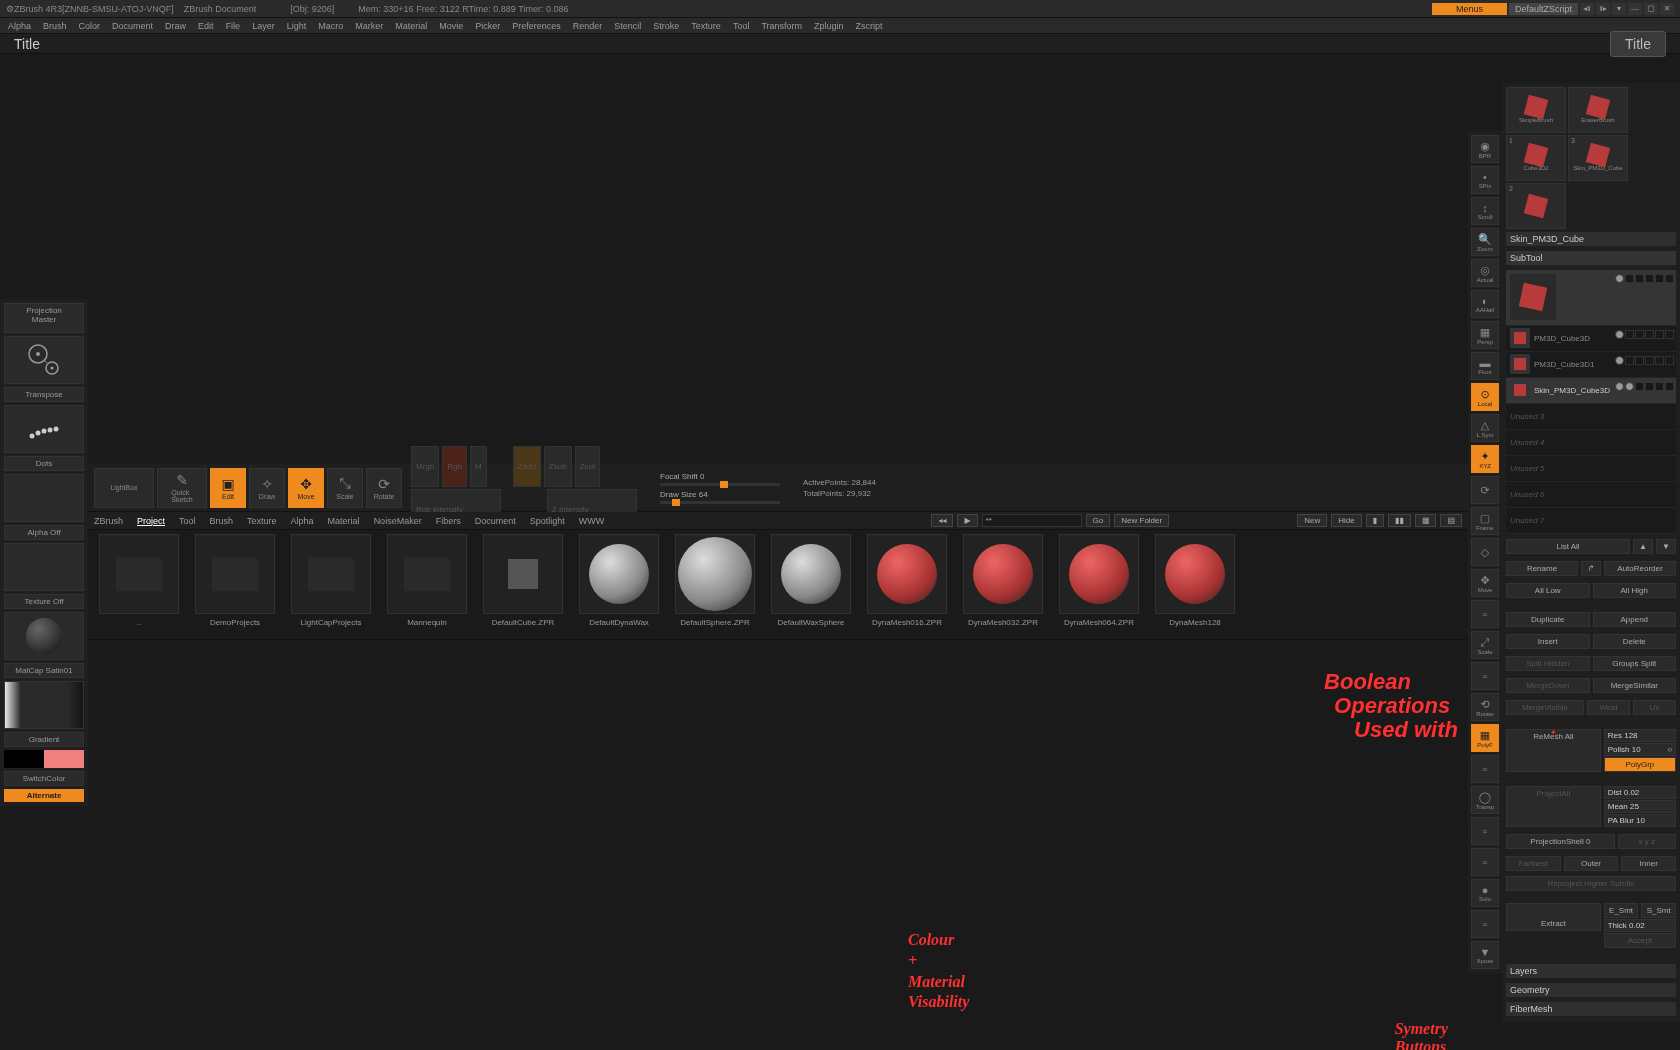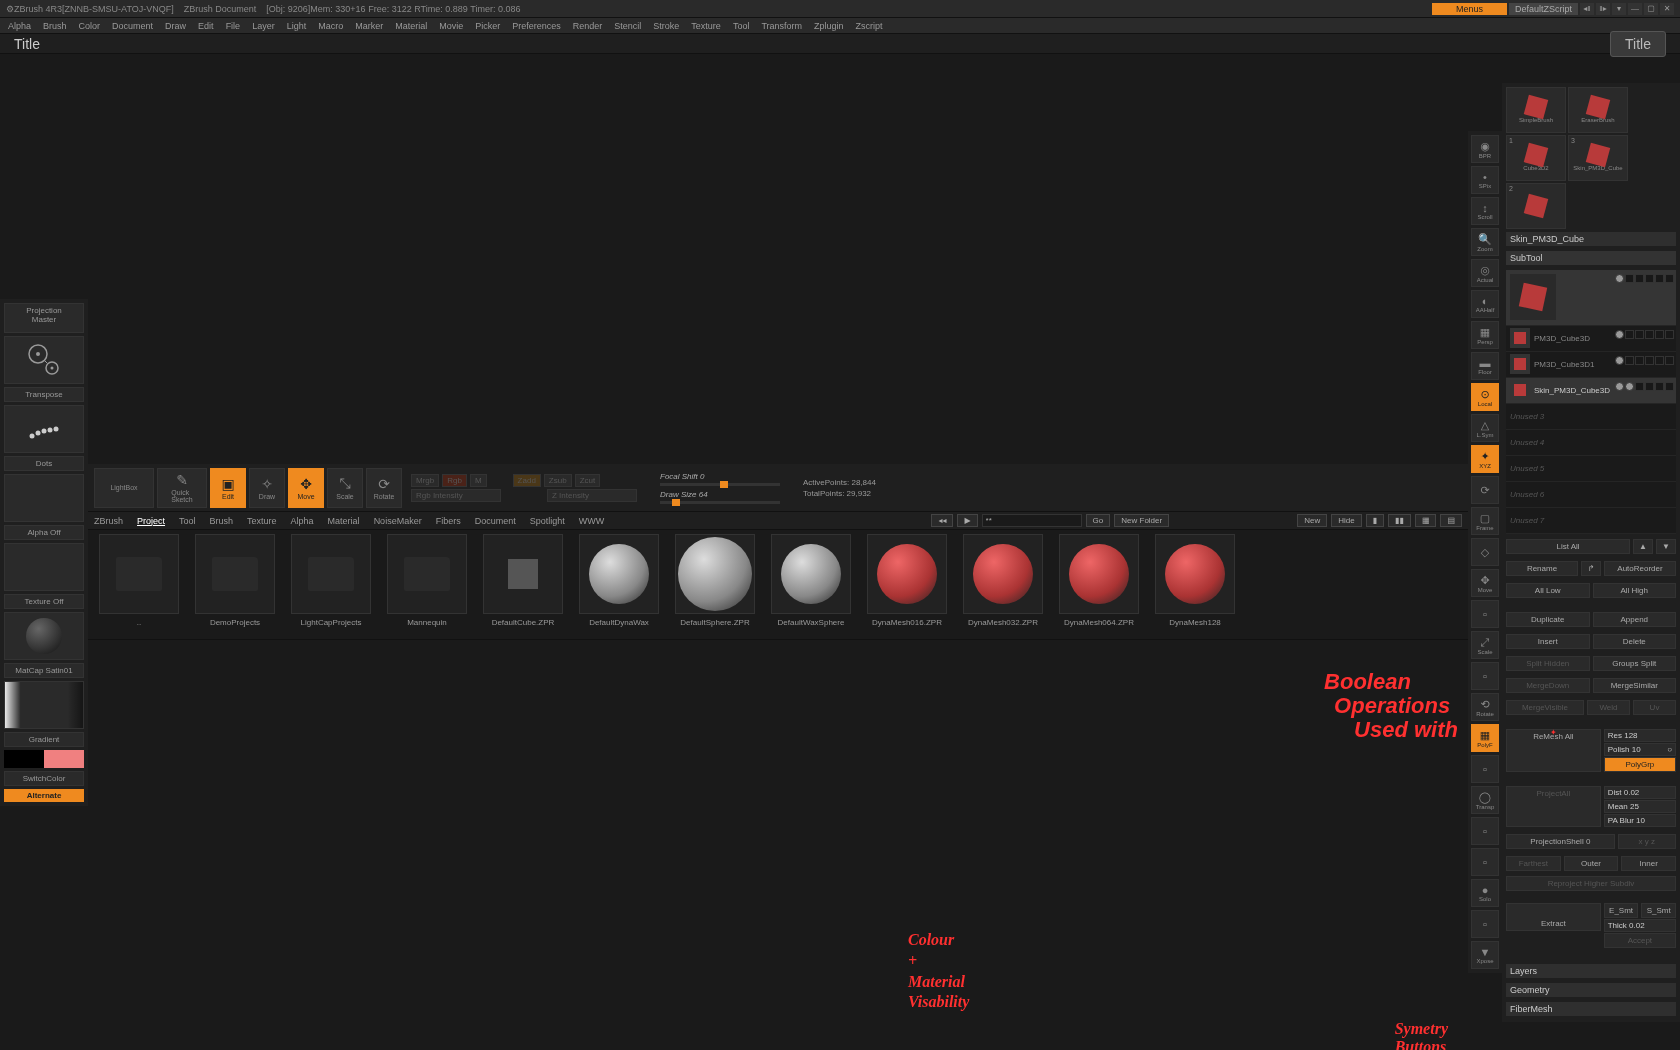--- a/index.html
+++ b/index.html
@@ -38,23 +38,23 @@
 
 .center { flex:1; display:flex; flex-direction:column; background:#1c1c1c; }
 
 
 .toolrow { height:48px; background:#1f1f1f; display:flex; align-items:center; padding:4px 6px; gap:3px; border-bottom:1px solid #111; }
 .tbtn { width:36px; height:40px; background:#2a2a2a; border:1px solid #333; display:flex; flex-direction:column; align-items:center; justify-content:center; font-size:7px; color:#888; cursor:pointer; }
 .tbtn.active { background:#ef8a1f; color:#222; border-color:#ef8a1f; }
 .tbtn .ico { font-size:14px; margin-bottom:1px; }
 .midgroup { display:flex; flex-direction:column; gap:2px; font-size:8px; color:#666; margin-left:6px; }
 .midrow { display:flex; gap:3px; align-items:center; }
-.mchip { background:#2a2a2a; padding:1px 4px; border:1px solid #333; font-size:8px; }
+.mchip { background:#2a2a2a; padding:15px 4px; border:1px solid #333; font-size:8px; }
 .mchip.dis { color:#555; }
-.sliderbox { margin-left:20px; font-size:8px; color:#aaa;font-style:italic; }
+.sliderbox { margin-left:20px; font-size:8px; color:#aaa; }
 .sliderbox .slider { width:120px; height:3px; background:#333; margin-top:2px; position:relative; }
 .sliderbox .slider .knob { position:absolute; top:-2px; width:8px; height:7px; background:#ef8a1f; }
 .stats { margin-left:20px; font-size:8px; color:#999; }
 .stats div { margin:2px 0; }
 
 
 .tabbar { height:18px; background:#1f1f1f; display:flex; align-items:center; padding:0 6px; font-size:9px; color:#999; gap:14px; border-bottom:1px solid #111;}
 .tabbar span { cursor:pointer; }
 .tabbar span.active { color:#fff; text-decoration:underline; }
 .tabbar .right { margin-left:auto; display:flex; gap:4px; align-items:center; }
@@ -106,21 +106,21 @@
 svg.annotations { position:absolute; inset:0; pointer-events:none; }
 svg.annotations path, svg.annotations ellipse { stroke:#ff3030; stroke-width:3; fill:none; }
 </style>
 </head>
 <body>
 
 <div class="topbar">
   <span style="color:#888;">⚙ </span>
   <span>ZBrush 4R3[ZNNB-SMSU-ATOJ-VNQF]</span>
   <span style="margin:0 10px;">ZBrush Document</span>
-  <span style="margin:0 0;">[Obj: 9206]</span>
+  <span style="margin:0 24px;">[Obj: 9206]</span>
   <span>Mem: 330+16</span>&nbsp;
   <span>Free: 3122</span>&nbsp;
   <span>RTime: 0.889</span>&nbsp;
   <span>Timer: 0.086</span>
   <div class="spacer"></div>
   <span class="btn">Menus</span>
   <span class="btn2">DefaultZScript</span>
   <span class="winbtn">◂‖</span>
   <span class="winbtn">‖▸</span>
   <span class="winbtn">▾</span>

